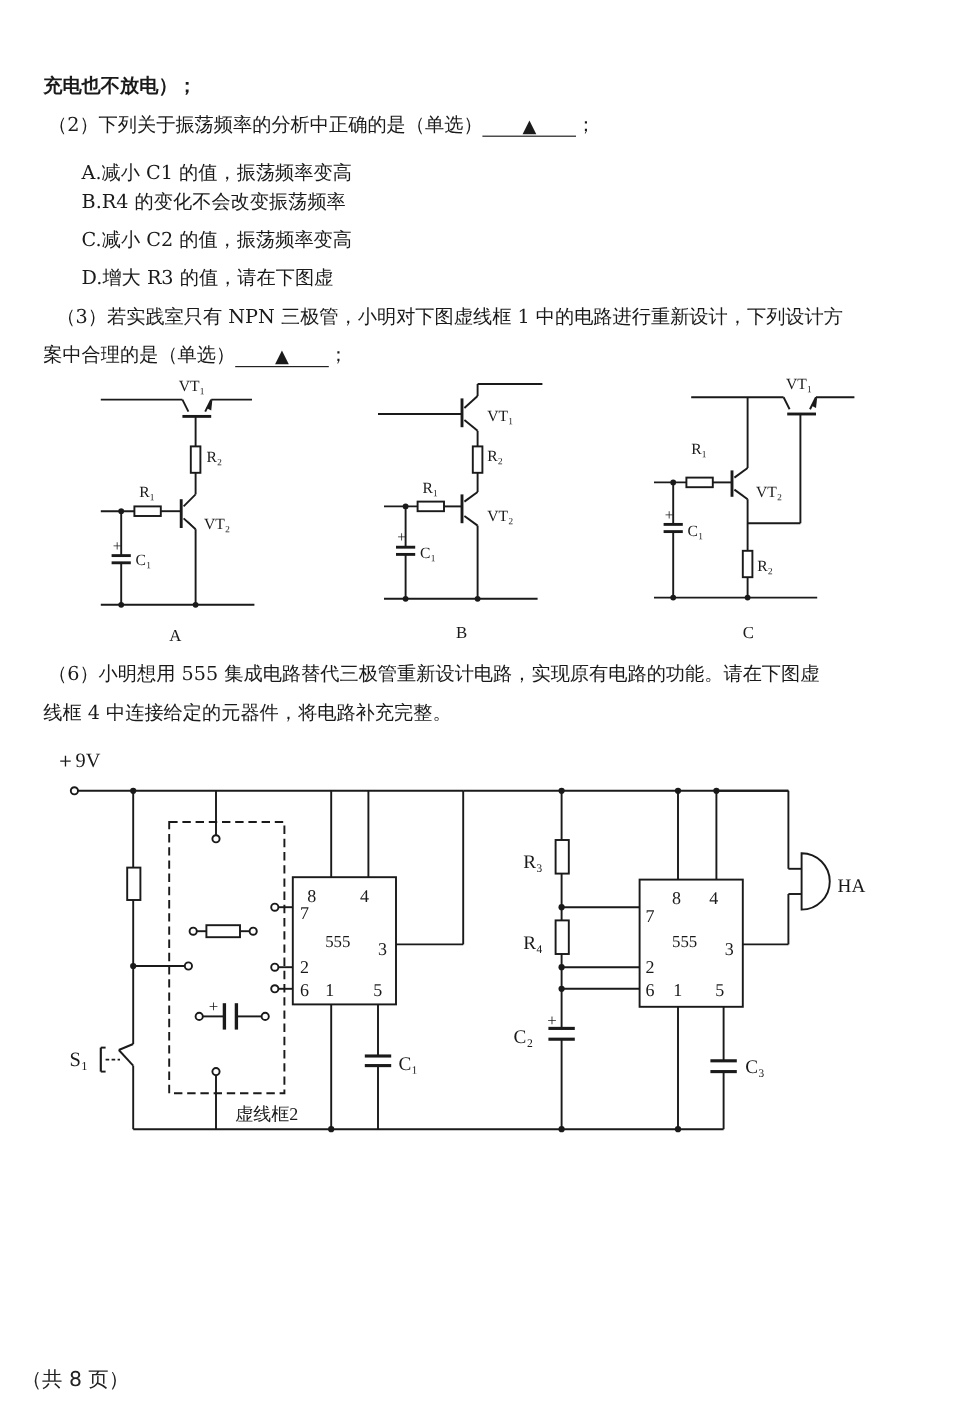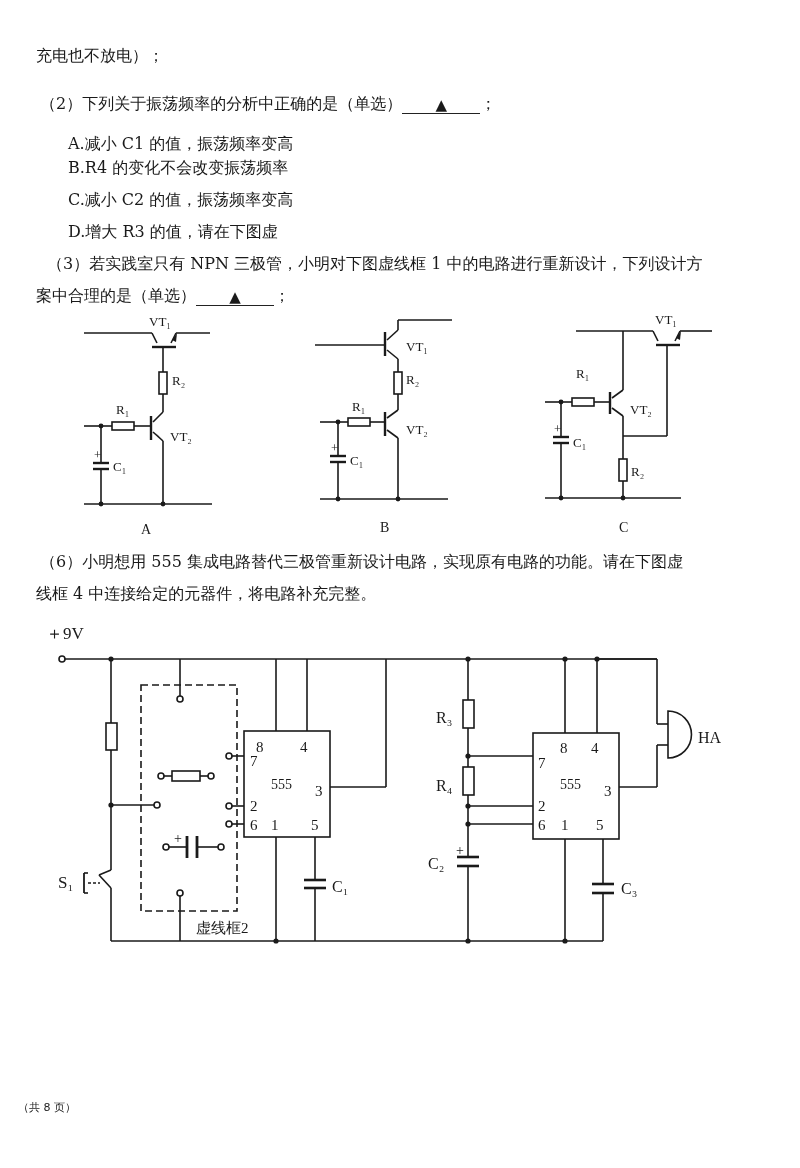--- a/index.html
+++ b/index.html
@@ -4,27 +4,27 @@
 <style>
   html, body { margin: 0; padding: 0; background: #ffffff; }
   body { width: 800px; height: 1168px; position: relative; overflow: hidden;
          font-family: "DejaVu Serif", "Liberation Serif", serif; color: #1a1a1a; }
   .line { position: absolute; font-size: 16px; white-space: nowrap; line-height: 20px; }
   .blank { display: inline-block; width: 78px; border-bottom: 1px solid #222; text-align: center;
            position: relative; height: 18px; vertical-align: bottom; }
   .blank .tri { font-size: 15px; line-height: 18px; }
   svg { position: absolute; left: 0; top: 0; }
   svg text { font-family: "Liberation Serif", "DejaVu Serif", serif; fill: #1a1a1a; }
-  .footer { position: absolute; left: 18px; top: 1100px; font-size: 11px;
+  .footer { position: absolute; left: 18px; top: 1138px; font-size: 17px;
             font-family: "DejaVu Sans", sans-serif; color: #222; }
 </style>
 </head>
 <body>
 
-<div class="line" style="left:36px;top:46px;">充电也不放电）；</div>
+<div class="line" style="left:36px;top:62px;font-weight:bold;">充电也不放电）；</div>
 
 <div class="line" style="left:40px;top:94px;">
   <span>（2）下列关于振荡频率的分析中正确的是（单选）</span><span class="blank"><span class="tri">▲</span></span><span>；</span>
 </div>
 
 <div class="line" style="left:68px;top:134px;">A.减小 C1 的值，振荡频率变高</div>
 <div class="line" style="left:68px;top:158px;">B.R4 的变化不会改变振荡频率</div>
 <div class="line" style="left:68px;top:190px;">C.减小 C2 的值，振荡频率变高</div>
 <div class="line" style="left:68px;top:222px;">D.增大 R3 的值，请在下图虚</div>
 

